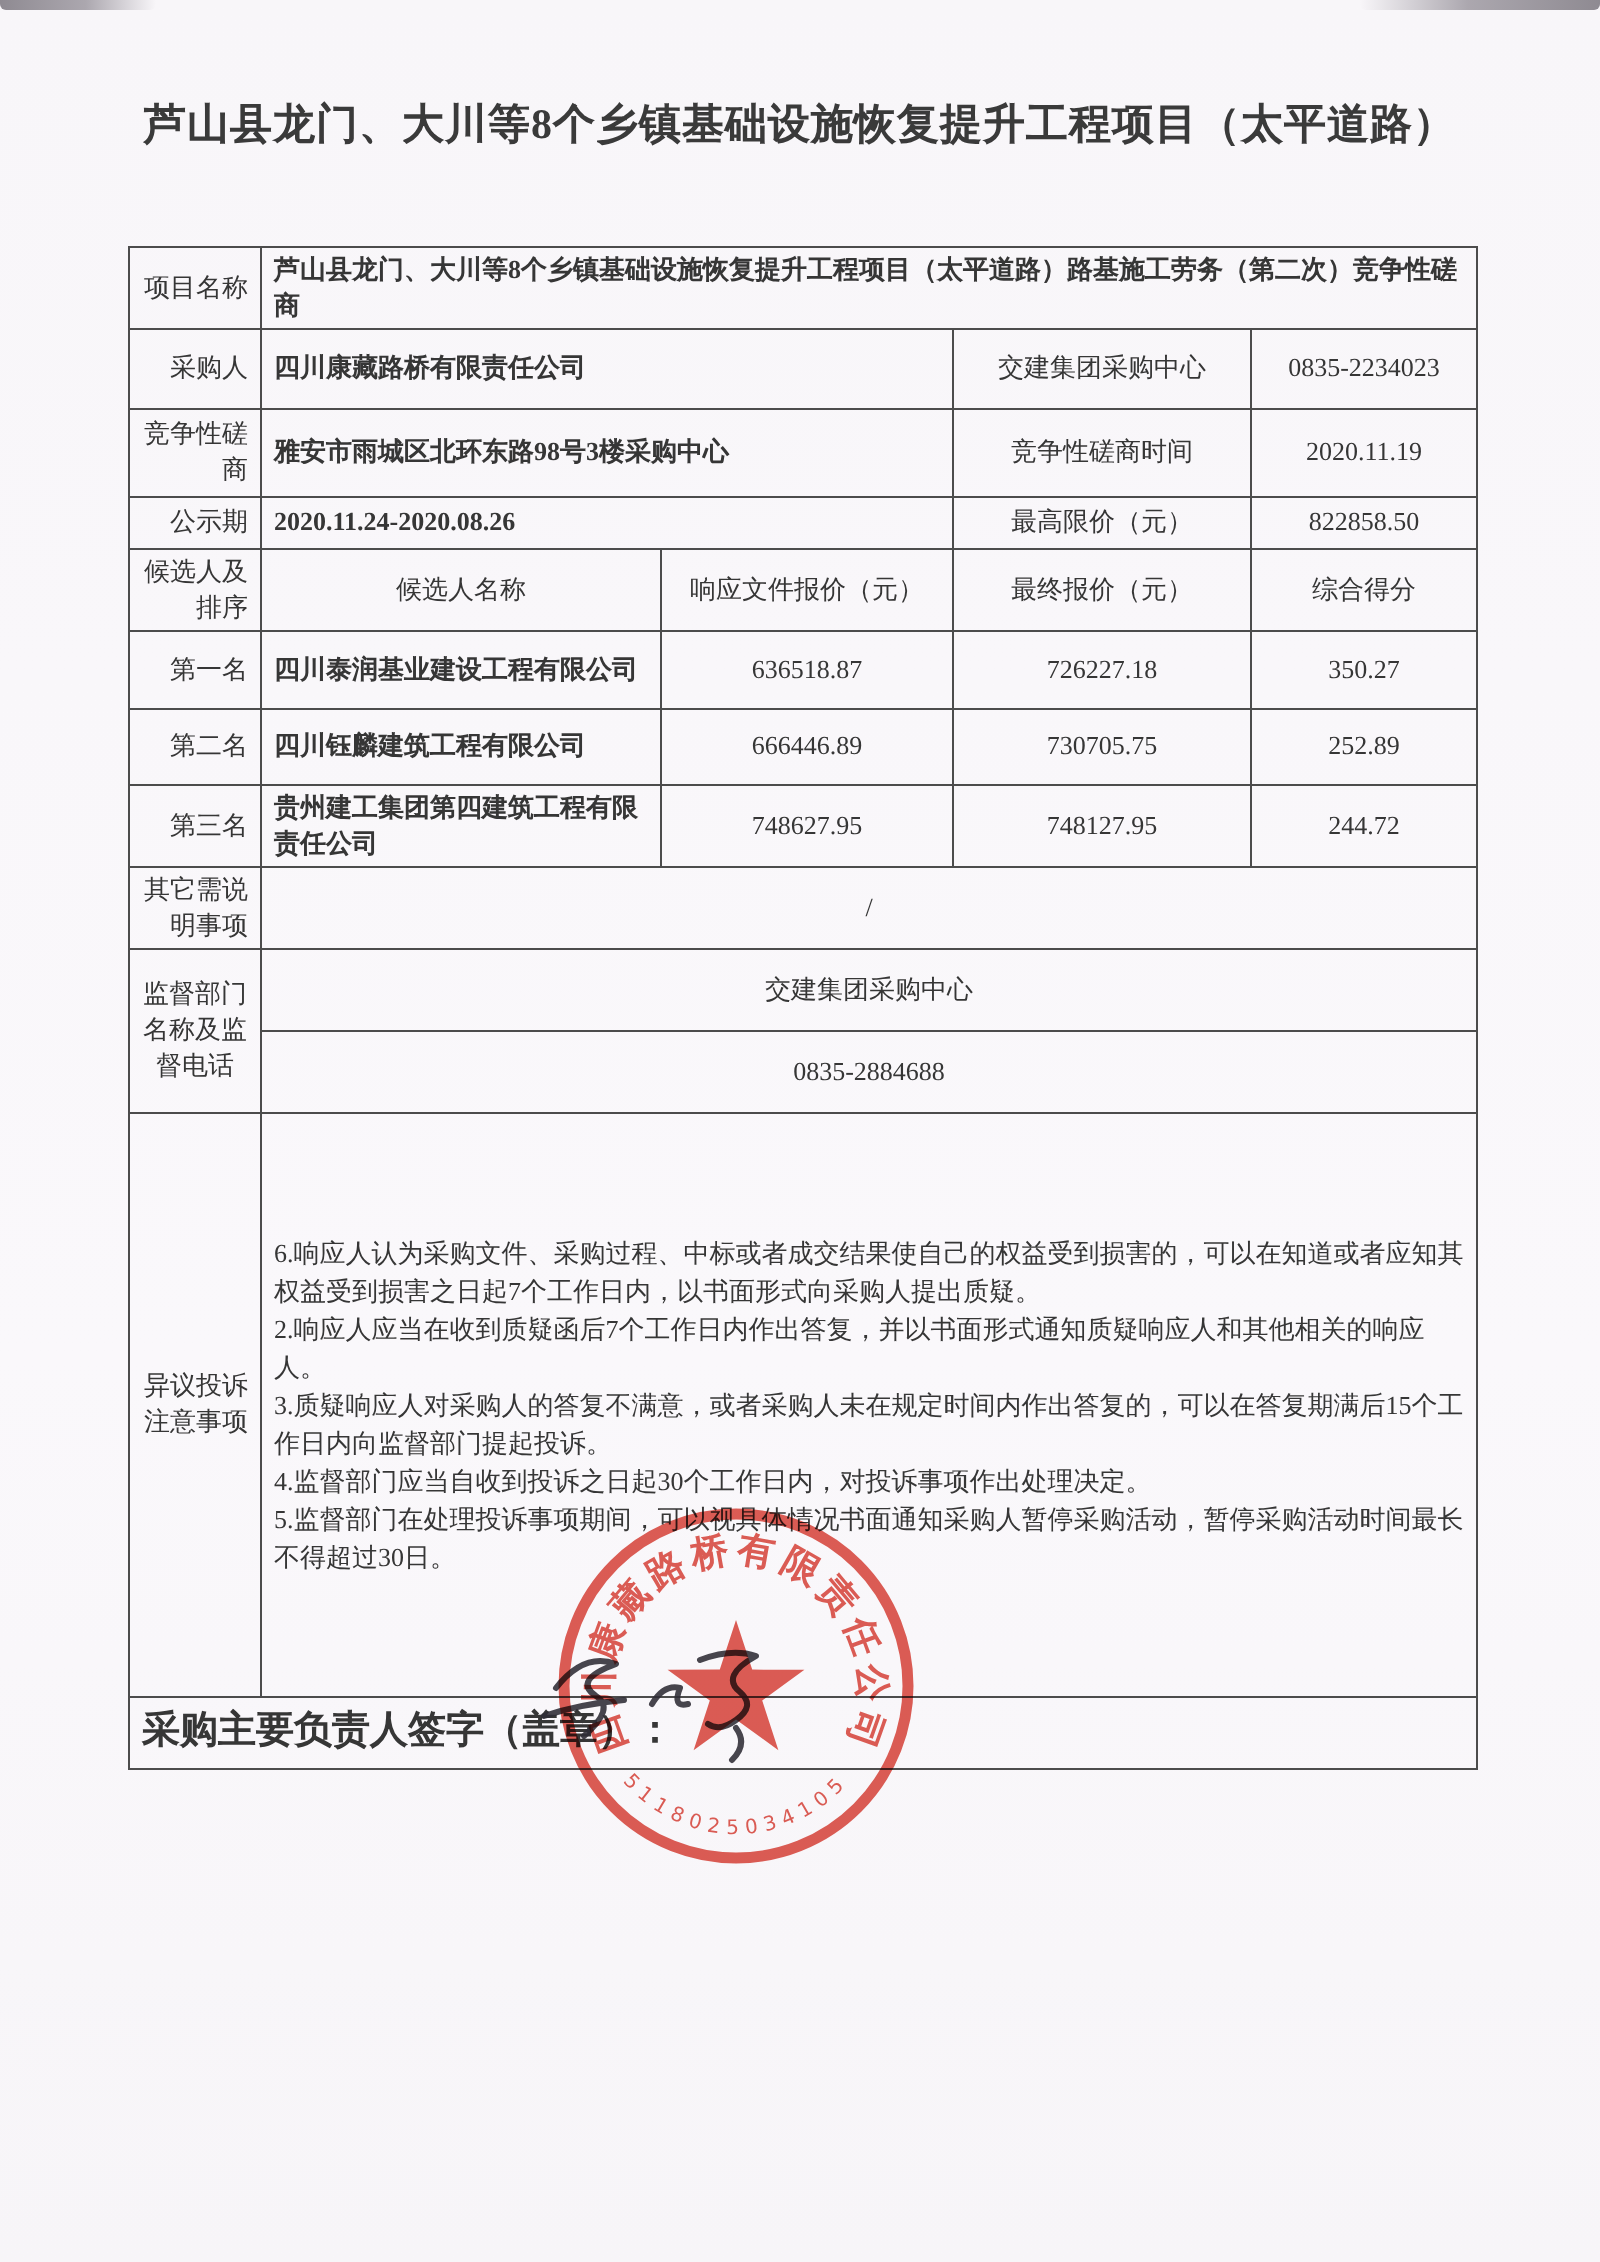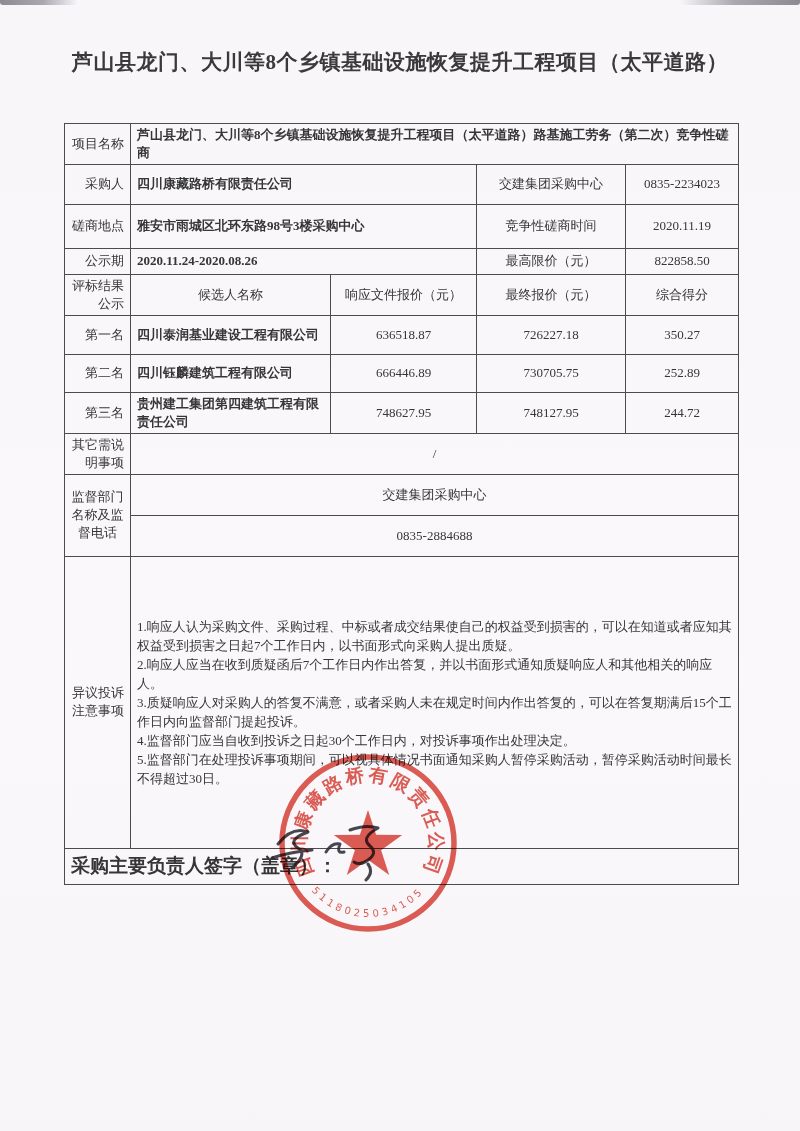--- a/index.html
+++ b/index.html
@@ -66,35 +66,35 @@
     </tr>
 
     <tr style="height:40px">
       <td class="lbl">采购人</td>
       <td colspan="2" class="val">四川康藏路桥有限责任公司</td>
       <td class="c">交建集团采购中心</td>
       <td class="c">0835-2234023</td>
     </tr>
 
     <tr style="height:44px">
-      <td class="lbl">磋商地点</td>
+      <td class="lbl">竞争性磋商</td>
       <td colspan="2" class="val">雅安市雨城区北环东路98号3楼采购中心</td>
       <td class="c">竞争性磋商时间</td>
       <td class="c">2020.11.19</td>
     </tr>
 
     <tr style="height:26px">
       <td class="lbl">公示期</td>
       <td colspan="2" class="val">2020.11.24-2020.08.26</td>
       <td class="c">最高限价（元）</td>
       <td class="c">822858.50</td>
     </tr>
 
     <tr style="height:31px">
-      <td class="lbl">评标结果公示</td>
+      <td class="lbl">候选人及排序</td>
       <td class="c">候选人名称</td>
       <td class="c">响应文件报价（元）</td>
       <td class="c">最终报价（元）</td>
       <td class="c">综合得分</td>
     </tr>
 
     <tr style="height:39px">
       <td class="lbl">第一名</td>
       <td class="val">四川泰润基业建设工程有限公司</td>
       <td class="c">636518.87</td>
@@ -127,21 +127,21 @@
       <td class="lblc" rowspan="2">监督部门名称及监督电话</td>
       <td colspan="4" class="c">交建集团采购中心</td>
     </tr>
     <tr style="height:41px">
       <td colspan="4" class="c">0835-2884688</td>
     </tr>
 
     <tr style="height:292px">
       <td class="lbl">异议投诉注意事项</td>
       <td colspan="4" class="objection-cell">
-        <p>1.响应人认为采购文件、采购过程、中标或者成交结果使自己的权益受到损害的，可以在知道或者应知其权益受到损害之日起7个工作日内，以书面形式向采购人提出质疑。</p>
+        <p>6.响应人认为采购文件、采购过程、中标或者成交结果使自己的权益受到损害的，可以在知道或者应知其权益受到损害之日起7个工作日内，以书面形式向采购人提出质疑。</p>
         <p>2.响应人应当在收到质疑函后7个工作日内作出答复，并以书面形式通知质疑响应人和其他相关的响应人。</p>
         <p>3.质疑响应人对采购人的答复不满意，或者采购人未在规定时间内作出答复的，可以在答复期满后15个工作日内向监督部门提起投诉。</p>
         <p>4.监督部门应当自收到投诉之日起30个工作日内，对投诉事项作出处理决定。</p>
         <p>5.监督部门在处理投诉事项期间，可以视具体情况书面通知采购人暂停采购活动，暂停采购活动时间最长不得超过30日。</p>
       </td>
     </tr>
 
     <tr style="height:36px">
       <td colspan="5" class="sig-cell">
         <span>采购主要负责人签字（盖章）：</span>

